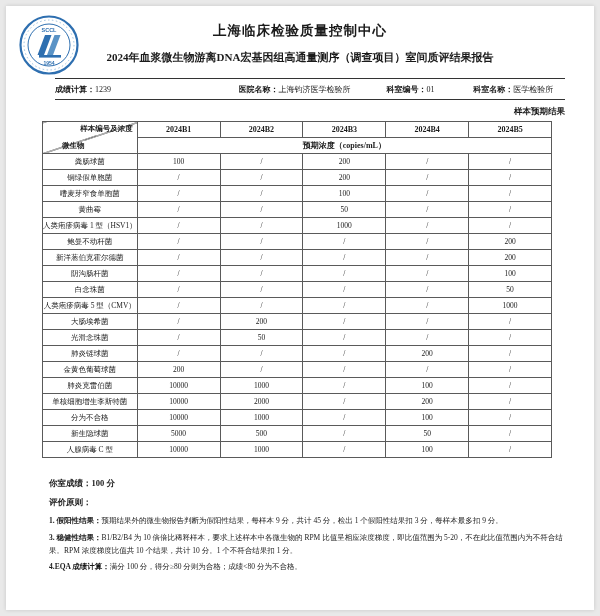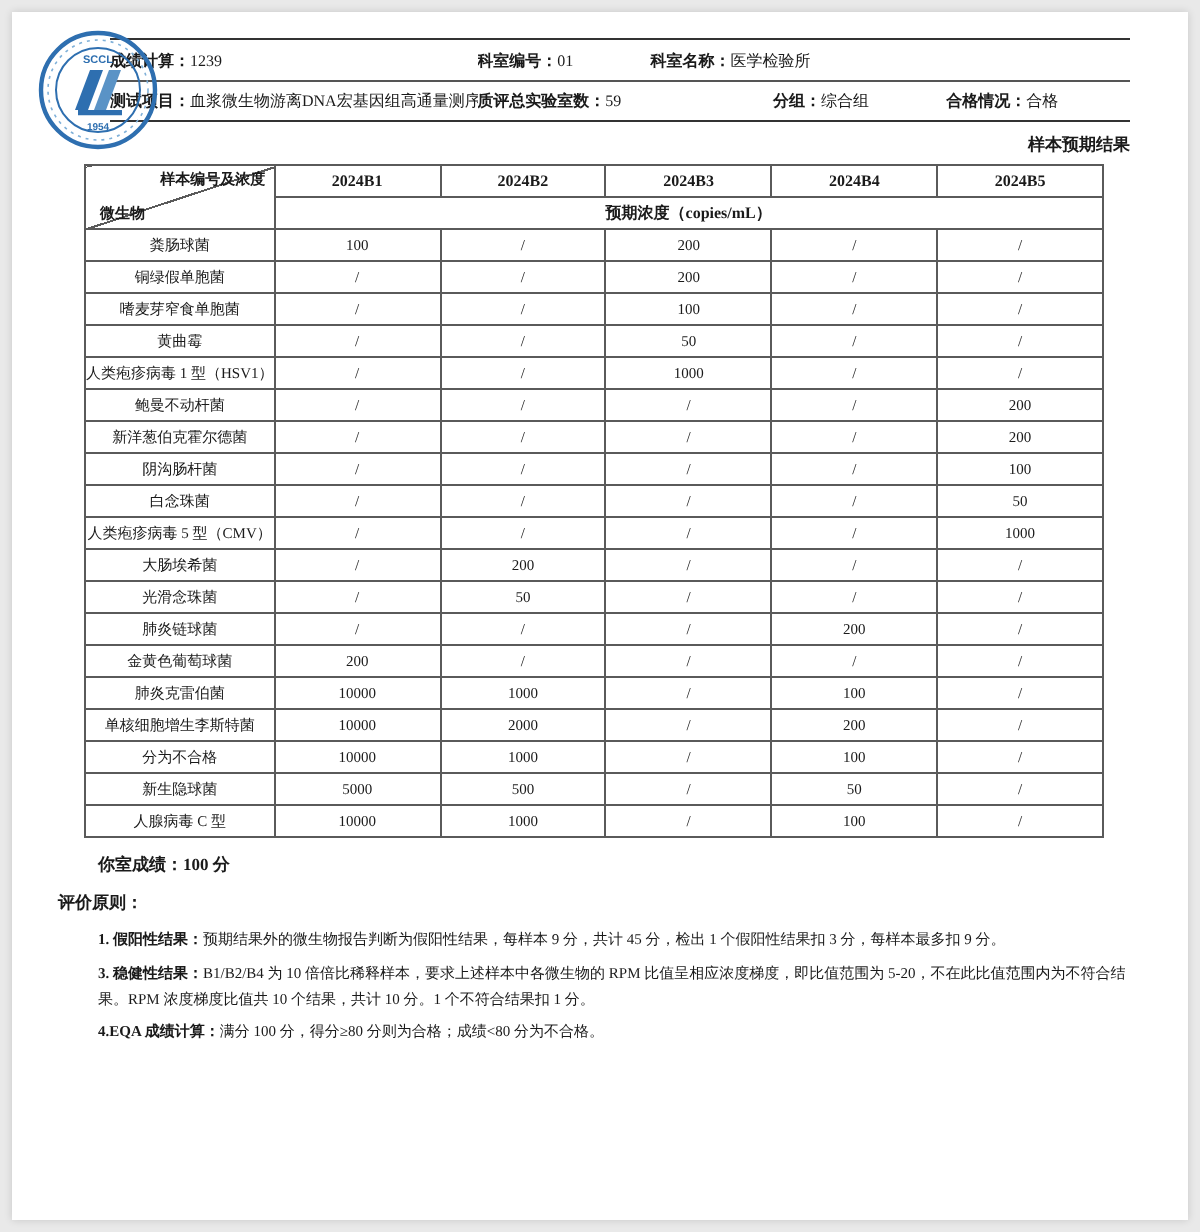--- a/index.html
+++ b/index.html
@@ -40,56 +40,55 @@
   }
   table.results { border:1.5px solid #333;margin-left:36px; }
   table.results thead th { font-size:8px; font-weight:bold; }
   .corner-cell {
     position:relative; height:35px;
     background:linear-gradient(to bottom right,
       transparent calc(50% - 0.5px), #5a5a5a calc(50% - 0.5px),
       #5a5a5a calc(50% + 0.5px), transparent calc(50% + 0.5px));
   }
   .corner-top { position:absolute; top:2px; right:4px; font-size:7.5px; font-weight:bold; }
-  .corner-bottom { position:absolute; bottom:2px; left:7px; font-size:7.5px; font-weight:bold; }
-  
-  .score-line { margin:8px 29px 0 43px; font-size:8.5px; font-weight:bold; }
-  .principles-heading { margin:7px 29px 0 23px; font-size:8.5px; font-weight:bold; }
+  .corner-bottom { position:absolute; bottom:2px; left:19px; font-size:7.5px; font-weight:bold; }
+  
+  .score-line { margin:20px 29px 0 43px; font-size:8.5px; font-weight:bold; }
+  .principles-heading { margin:7px 29px 0 43px; font-size:8.5px; font-weight:bold; }
   .principles { margin:2px 22px 0 43px; }
   .principle { margin:0; padding-top:4px; font-size:7.5px; line-height:1.7; }
   .principle strong { font-weight:bold; }
 </style>
 </head>
 <body>
 
 <div class="page">
 
   <svg class="logo" viewBox="0 0 62 62">
     <circle cx="31" cy="31" r="28.5" fill="none" stroke="#2e6fb0" stroke-width="2.2"></circle>
     <circle cx="31" cy="31" r="21" fill="none" stroke="#2e6fb0" stroke-width="1"></circle>
     <circle cx="31" cy="31" r="25" fill="none" stroke="#7fb0d8" stroke-width="0.8" stroke-dasharray="1.5 2.5"></circle>
     <text x="31" y="17.5" text-anchor="middle" font-size="5.5" font-weight="bold" fill="#2e6fb0" font-family="Liberation Sans, sans-serif">SCCL</text>
     <path d="M27 21 l6.5 0 L26 41 l-6.5 0 Z" fill="#2e6fb0"></path>
     <path d="M36.5 21 l6 0 L35 41 l-6 0 Z" fill="#5a93c6"></path>
     <path d="M21 41 h22 v2.6 h-22 Z" fill="#2e6fb0"></path>
     <text x="31" y="51" text-anchor="middle" font-size="5" font-weight="bold" fill="#2e6fb0" font-family="Liberation Sans, sans-serif">1954</text>
   </svg>
 
+  <div class="titles">
+    <h1 class="doc-title">上海临床检验质量控制中心</h1>
+    <h2 class="doc-subtitle">2024年血浆微生物游离DNA宏基因组高通量测序（调查项目）室间质评结果报告</h2>
+  </div>
 
   <div class="info">
       <div class="info-row">
         <div class="info-field fw0"><span>成绩计算：</span><span class="val">1239</span></div>
+        <div class="info-field fw1"><span>医院名称：</span><span class="val">上海钧济医学检验所</span></div>
         <div class="info-field fw2"><span>科室编号：</span><span class="val">01</span></div>
         <div class="info-field fw3"><span>科室名称：</span><span class="val">医学检验所</span></div>
-      </div>
-      <div class="info-row">
-        <div class="info-field fw0"><span>测试项目：</span><span class="val">血浆微生物游离DNA宏基因组高通量测序</span></div>
-        <div class="info-field fw1"><span>质评总实验室数：</span><span class="val">59</span></div>
-        <div class="info-field fw2"><span>分组：</span><span class="val">综合组</span></div>
-        <div class="info-field fw3"><span>合格情况：</span><span class="val">合格</span></div>
       </div>
     </div>
 
   <div class="section-title">样本预期结果</div>
 
   <table class="results">
     <colgroup>
       <col style="width:18.6%">
       <col style="width:16.28%">
         <col style="width:16.28%">

